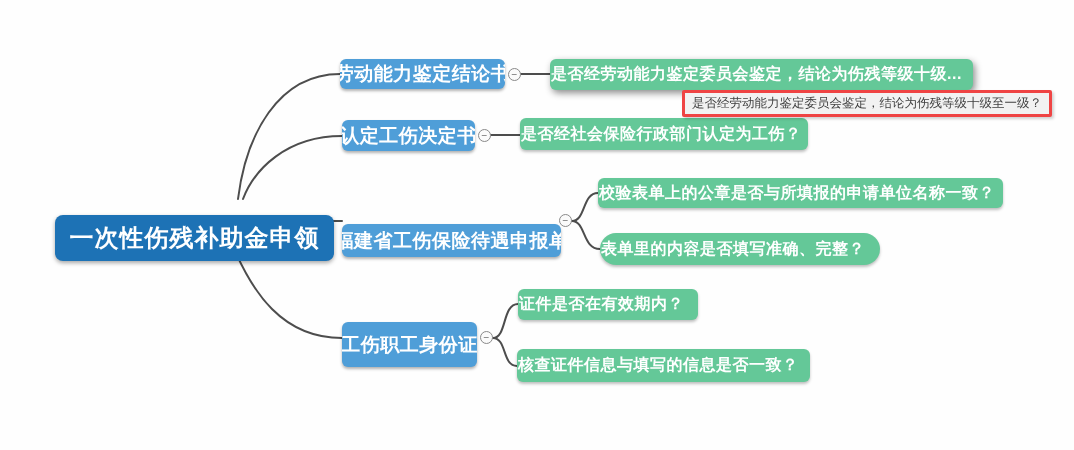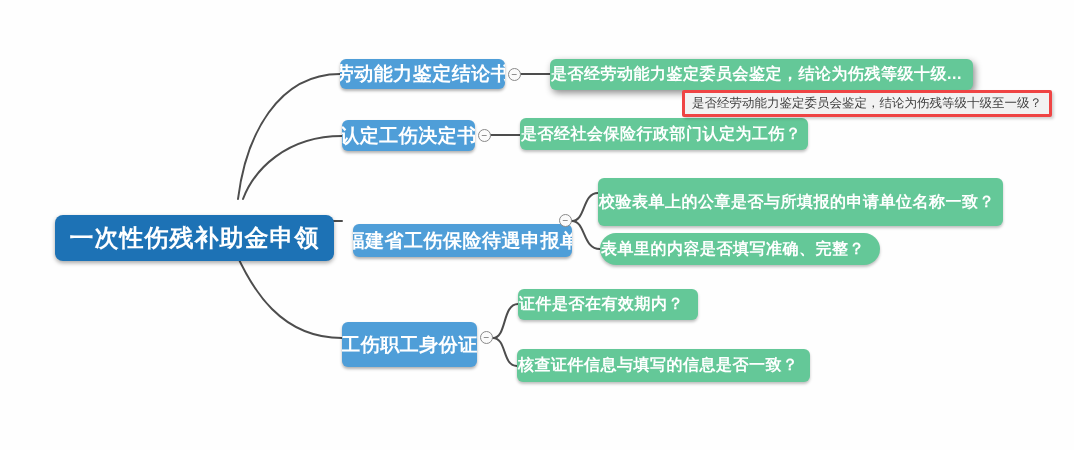--- a/index.html
+++ b/index.html
@@ -122,23 +122,23 @@
 
   <div class="node topic" style="left:340px; top:59px; width:165px; height:30px;">劳动能力鉴定结论书</div>
   <div class="toggle" style="left:508px; top:68px;">−</div>
   <div class="node leaf hovered" style="left:550px; top:59px; width:423px; height:31px;">是否经劳动能力鉴定委员会鉴定，结论为伤残等级十级...</div>
   <div class="tooltip" style="left:682px; top:90px;">是否经劳动能力鉴定委员会鉴定，结论为伤残等级十级至一级？</div>
 
   <div class="node topic" style="left:342px; top:120px; width:133px; height:31px;">认定工伤决定书</div>
   <div class="toggle" style="left:478px; top:129px;">−</div>
   <div class="node leaf" style="left:520px; top:118px; width:288px; height:32px;text-align:right;">是否经社会保险行政部门认定为工伤？</div>
 
-  <div class="node topic" style="left:353px; top:205px; width:219px; height:33px;margin-top:19px;">福建省工伤保险待遇申报单</div>
+  <div class="node topic" style="left:342px; top:205px; width:219px; height:33px;margin-top:19px;">福建省工伤保险待遇申报单</div>
   <div class="toggle" style="left:559px; top:214px;">−</div>
-  <div class="node leaf" style="left:598px; top:178px; width:405px; height:48px;">校验表单上的公章是否与所填报的申请单位名称一致？</div>
+  <div class="node leaf" style="left:598px; top:178px; width:405px; height:30px;">校验表单上的公章是否与所填报的申请单位名称一致？</div>
   <div class="node leaf" style="left:600px; top:233px; width:280px; height:32px;border-radius:16px;">表单里的内容是否填写准确、完整？</div>
 
   <div class="node topic" style="left:342px; top:322px; width:135px; height:45px;">工伤职工身份证</div>
   <div class="toggle" style="left:480px; top:331px;">−</div>
   <div class="node leaf" style="left:518px; top:289px; width:180px; height:31px;">证件是否在有效期内？</div>
   <div class="node leaf" style="left:517px; top:349px; width:293px; height:33px;">核查证件信息与填写的信息是否一致？</div>
 
 </div>
 
 </body></html>

